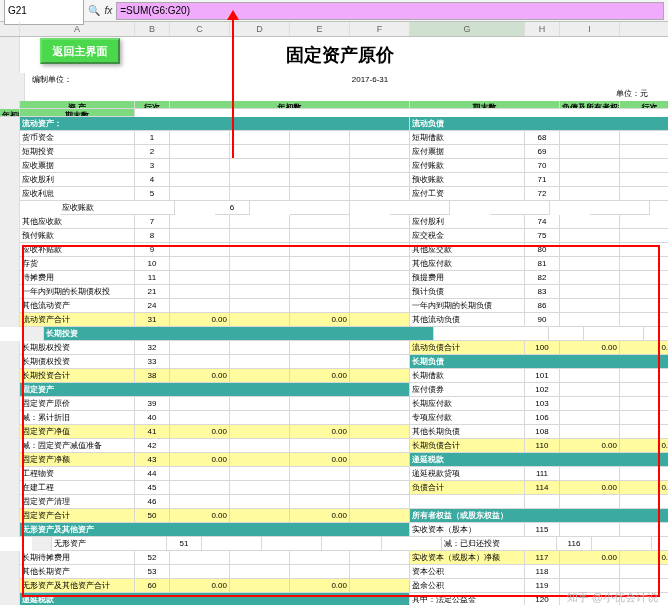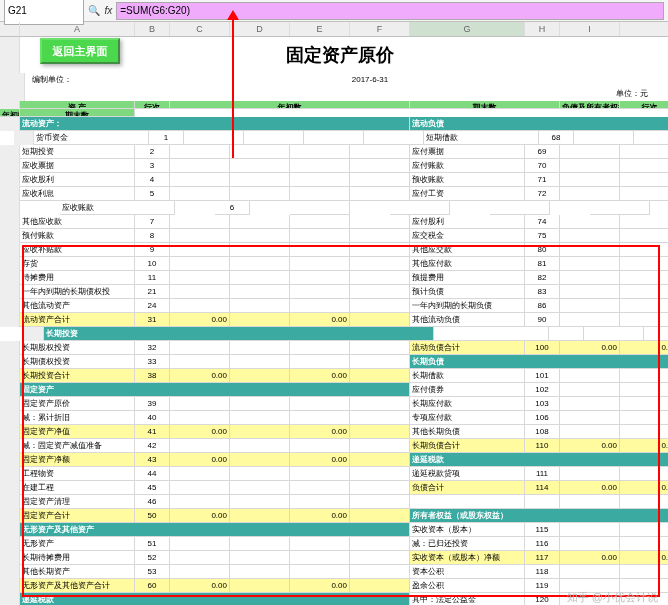--- a/index.html
+++ b/index.html
@@ -202,21 +202,21 @@
       <div class="cell hdr-green ctr">负债及所有者权益</div>
       <div class="cell hdr-green ctr">行次</div>
       <div class="cell hdr-green ctr">年初数</div>
       <div class="cell hdr-green ctr">期末数</div>
     </div>
     <div class="row" style="grid-template-columns: 20px 115px 35px 60px 60px 60px 60px 115px 35px 60px 60px;">
       <div class="rowhdr"></div>
       <div class="cell hdr-teal" style="grid-column: span 6;">流动资产：</div>
       <div class="cell hdr-teal" style="grid-column: span 4;">流动负债</div>
     </div>
-    <div class="row" style="grid-template-columns: 20px 115px 35px 60px 60px 60px 60px 115px 35px 60px 60px; margin-left: 14px;">
+    <div class="row" style="grid-template-columns: 20px 115px 35px 60px 60px 60px 60px 115px 35px 60px 60px;">
       <div class="rowhdr"></div>
       <div class="cell">  货币资金</div>
       <div class="cell ctr">1</div>
       <div class="cell num"></div>
       <div class="cell"></div>
       <div class="cell num"></div>
       <div class="cell"></div>
       <div class="cell">  短期借款</div>
       <div class="cell ctr">68</div>
       <div class="cell num"></div>
@@ -555,21 +555,21 @@
       <div class="cell hdr-teal" style="grid-column: span 4;">所有者权益（或股东权益）</div>
     </div>
     <div class="row" style="grid-template-columns: 20px 115px 35px 60px 60px 60px 60px 115px 35px 60px 60px;">
       <div class="rowhdr"></div>
       <div class="cell hdr-teal" style="grid-column: span 6;">无形资产及其他资产</div>
       <div class="cell">  实收资本（股本）</div>
       <div class="cell ctr">115</div>
       <div class="cell num"></div>
       <div class="cell num"></div>
     </div>
-    <div class="row" style="grid-template-columns: 20px 115px 35px 60px 60px 60px 60px 115px 35px 60px 60px;">
+    <div class="row" style="grid-template-columns: 20px 115px 35px 60px 60px 60px 60px 115px 35px 60px 60px; margin-left: 32px;">
       <div class="rowhdr"></div>
       <div class="cell">  无形资产</div>
       <div class="cell ctr">51</div>
       <div class="cell num"></div>
       <div class="cell"></div>
       <div class="cell num"></div>
       <div class="cell"></div>
       <div class="cell">  减：已归还投资</div>
       <div class="cell ctr">116</div>
       <div class="cell num"></div>

